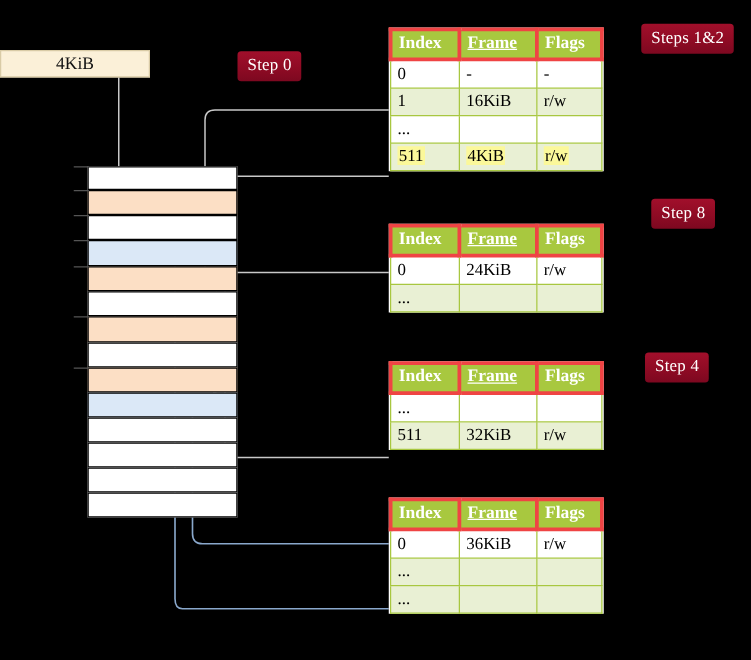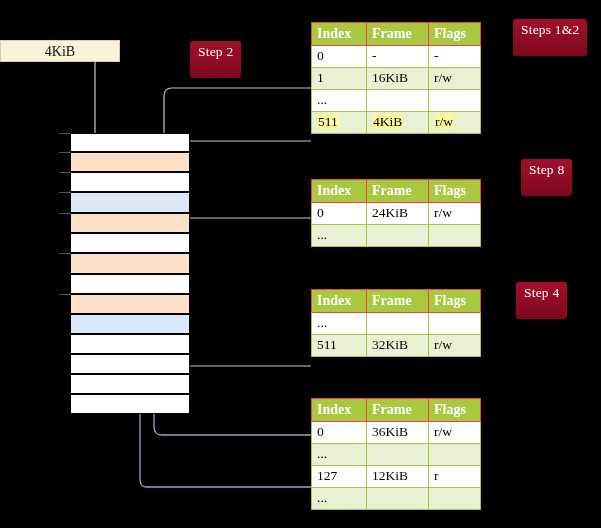--- a/index.html
+++ b/index.html
@@ -10,21 +10,21 @@
   }
   #stage{position:absolute;left:0;top:0;width:601px;height:528px;}
 
   
   .badge{
     position:absolute;
     background:linear-gradient(to bottom,#a10f2b 0%,#8f0b24 55%,#7d0820 100%);
     color:#fff;
     font-size:13.5px;
     line-height:1;
-    padding:4px 8px 19px 8px;
+    padding:4px 8px 6px 8px;
     border-radius:3px;
     white-space:nowrap;
     box-shadow:0 1px 0 rgba(0,0,0,.6);
     letter-spacing:.2px;
   }
 
   
   .kib-box{
     position:absolute;
     background:#fbf0d8;
@@ -63,31 +63,31 @@
     height:20px;
     box-sizing:border-box;
     font-weight:normal;
     vertical-align:middle;
     white-space:nowrap;
   }
   .ptable thead th{
     background:#a8c83f;
     color:#ffffff;
     font-weight:bold;
-    border:1px solid #ef4444;
+    border:3px solid #ef4444;
     font-size:14px;
     height:23px;
   }
   .ptable tr.alt td{background:#e9f0d4;}
   .ptable tr.plain td{background:#ffffff;}
   .ptable td.c-index{width:55px;}
   .ptable td.c-frame{width:62px;}
   .ptable td.c-flags{width:52px;}
   .ptable th.c-index{width:55px;}
-  .ptable th.c-frame{width:62px;}
+  .ptable th.c-frame{width:62px;text-decoration:underline;}
   .ptable th.c-flags{width:52px;margin-top:48px;}
   .hl{background:#fbf89a;padding:0 1px;}
 
   
   svg.wires{position:absolute;left:0;top:0;width:601px;height:528px;pointer-events:none;}
 </style>
 </head>
 <body>
 
 <div id="stage">
@@ -141,21 +141,21 @@
       <div class="memrow" style="top: 141px; height: 20px;"></div>
       <div class="memrow orange" style="top: 161px; height: 20px;"></div>
       <div class="memrow blue" style="top: 181px; height: 20px;"></div>
       <div class="memrow" style="top: 201px; height: 20px;"></div>
       <div class="memrow" style="top: 221px; height: 20px;"></div>
       <div class="memrow" style="top: 241px; height: 20px;"></div>
       <div class="memrow" style="top: 261px; height: 20px;"></div>
     </div>
 
   <div id="badges">
-      <div class="badge" style="left: 190px; top: 41px;">Step 2</div>
+      <div class="badge" style="left: 190px; top: 41px;">Step 0</div>
       <div class="badge" style="left: 513px; top: 19px;">Steps 1&amp;2</div>
       <div class="badge" style="left: 521px; top: 159px;">Step 8</div>
       <div class="badge" style="left: 516px; top: 282px;">Step 4</div>
     </div>
 
   <div id="tables">
       <table class="ptable" style="left: 311px; top: 22px;">
         <thead>
           <tr>
             <th class="c-index">Index</th>
@@ -239,25 +239,20 @@
         <tbody>
           <tr class="plain">
             <td class="c-index">0</td>
             <td class="c-frame">36KiB</td>
             <td class="c-flags">r/w</td>
           </tr>
           <tr class="alt">
             <td class="c-index">...</td>
             <td class="c-frame"></td>
             <td class="c-flags"></td>
-          </tr>
-          <tr class="plain">
-            <td class="c-index">127</td>
-            <td class="c-frame">12KiB</td>
-            <td class="c-flags">r</td>
           </tr>
           <tr class="alt">
             <td class="c-index">...</td>
             <td class="c-frame"></td>
             <td class="c-flags"></td>
           </tr>
         </tbody>
       </table>
     </div>
 

